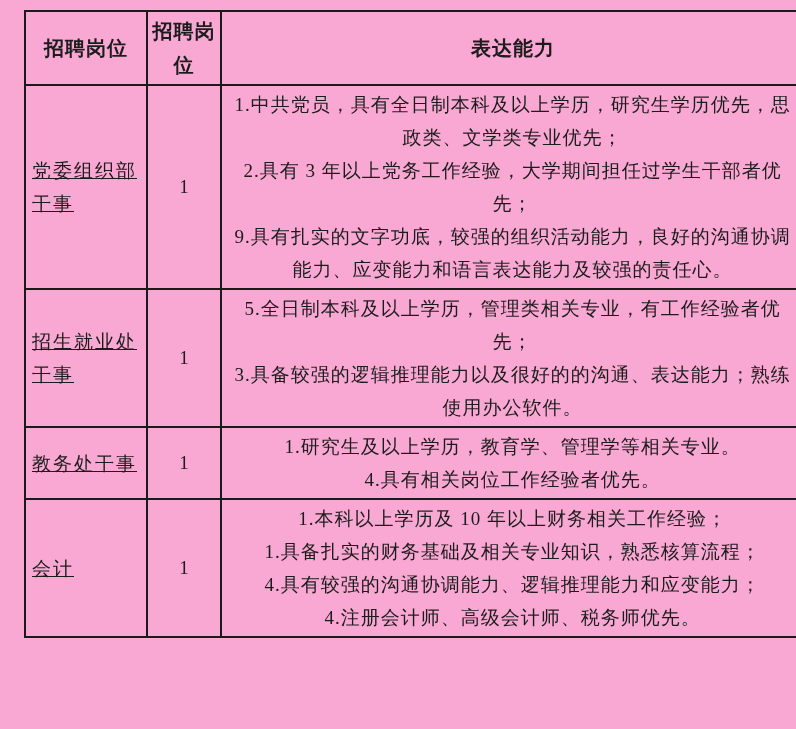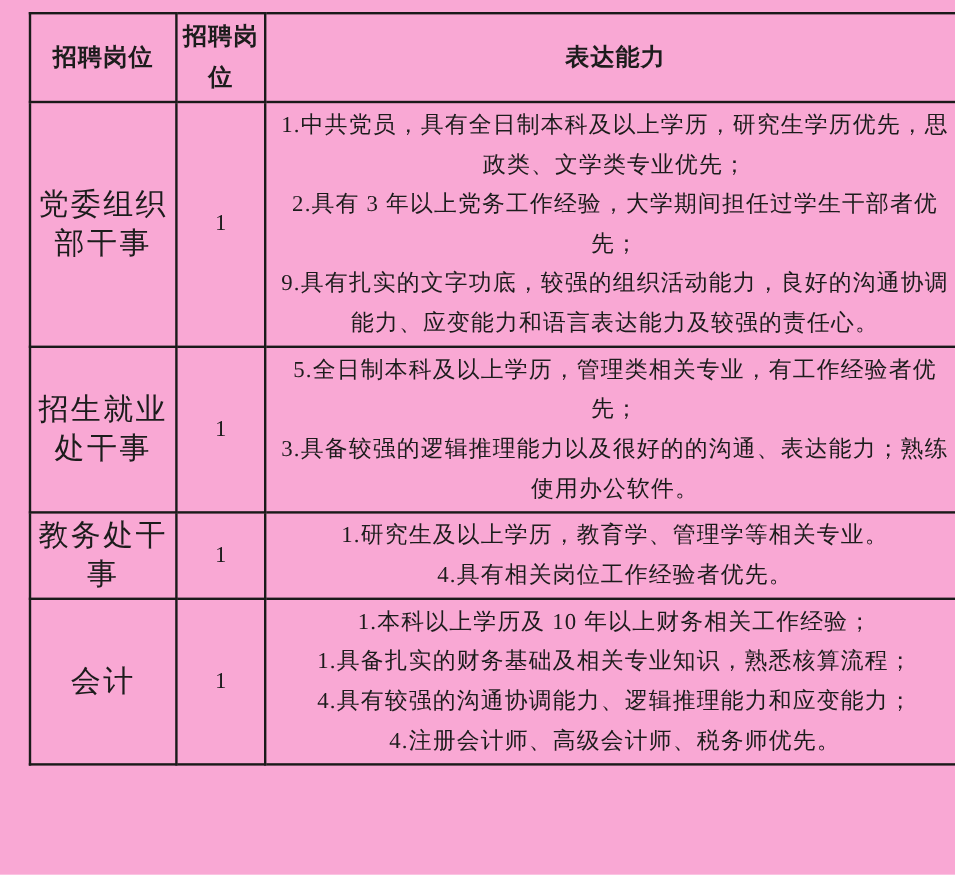--- a/index.html
+++ b/index.html
@@ -30,25 +30,26 @@
   table.recruit th {
     font-size: 20px;
     font-weight: bold;
     text-align: center;
     letter-spacing: 1px;
     line-height: 34px;
     padding: 2px 4px;
     height: 70px;
   }
   td.pos-cell {
-    text-align: center;
-    font-size: 25px;
+    text-align: left;
+    font-size: 19px;
     letter-spacing: 2px;
     line-height: 33px;
     padding: 2px 6px;
+    text-decoration: underline;
   }
   td.num-cell {
     text-align: center;
     font-size: 19px;
     padding: 2px 4px;
   }
   td.req-cell {
     text-align: center;
     font-size: 19px;
     letter-spacing: 1px;

